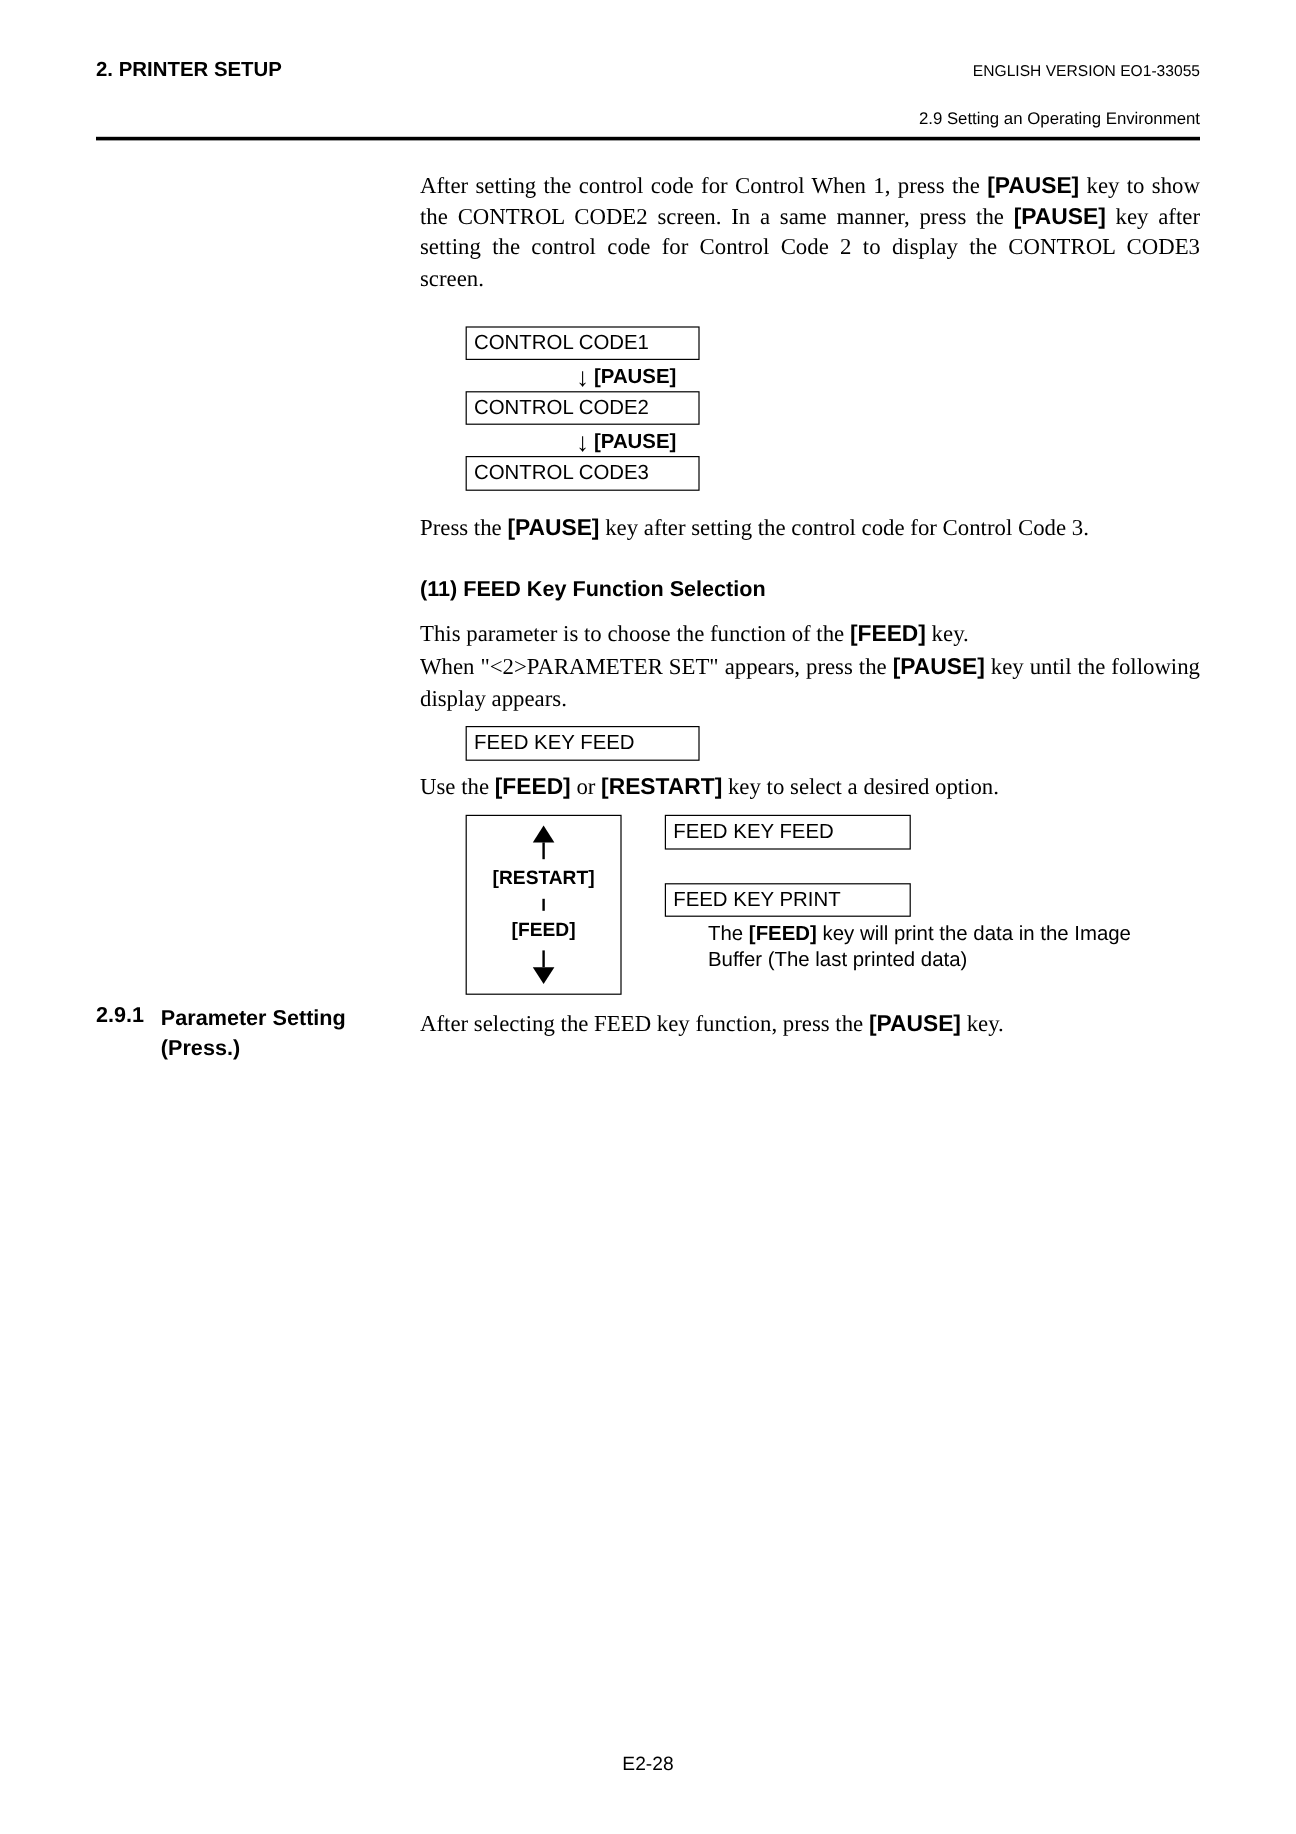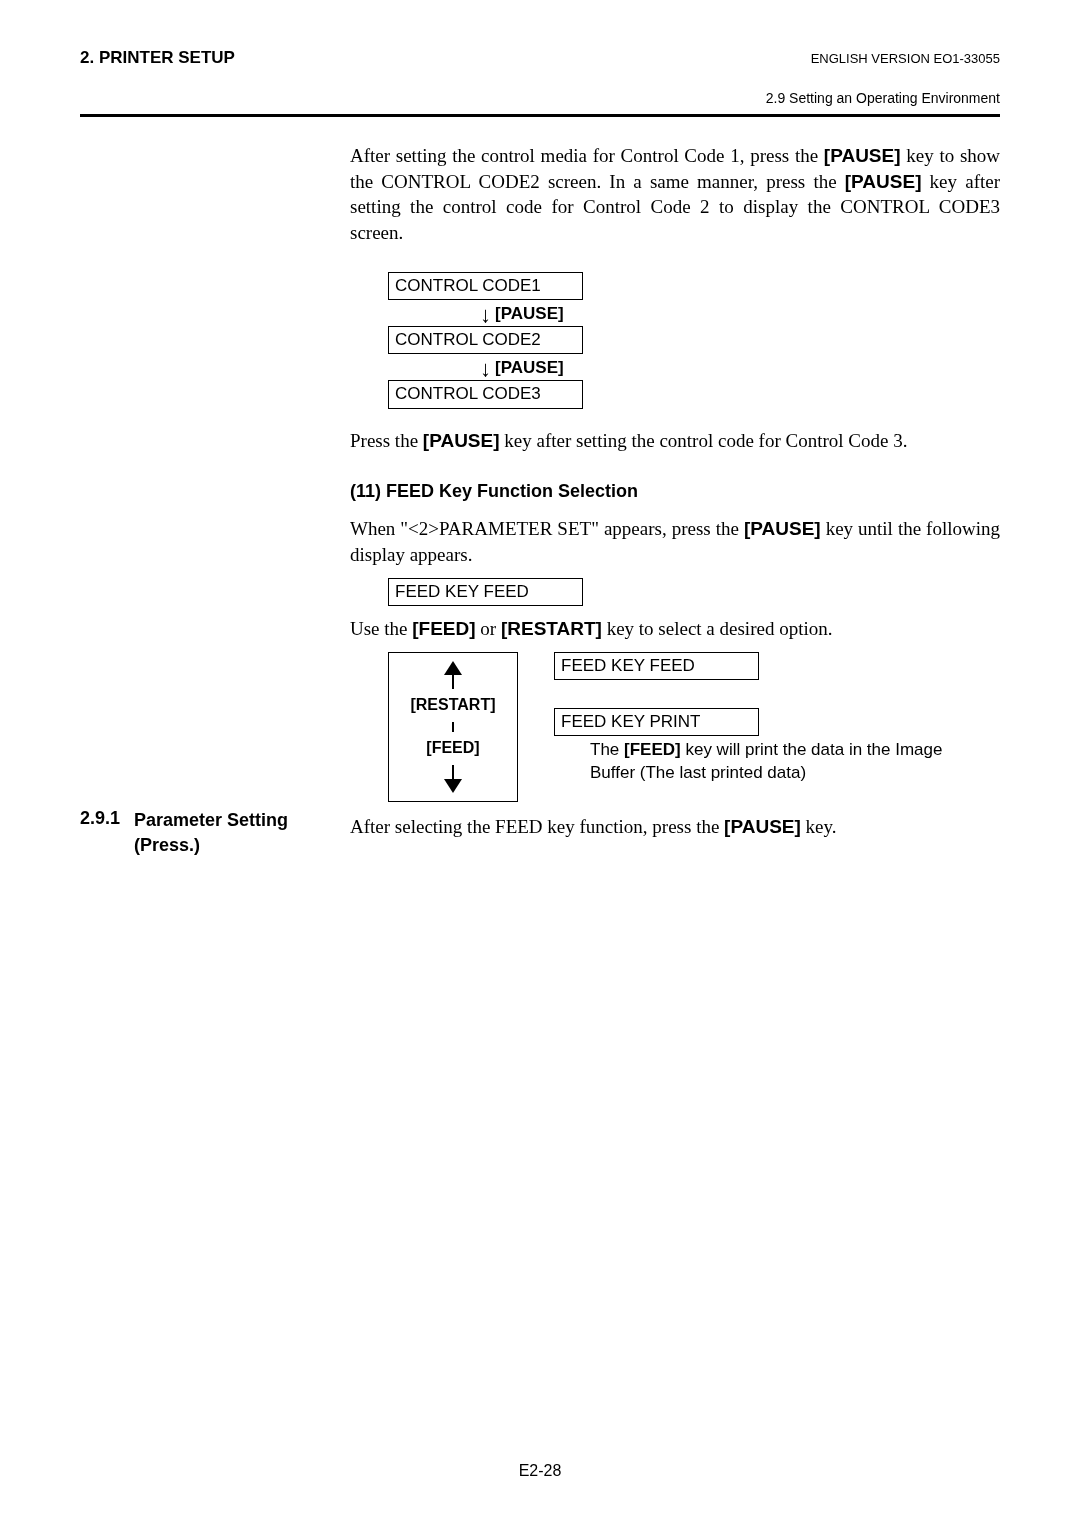--- a/index.html
+++ b/index.html
@@ -206,21 +206,21 @@
   <div class="content-row">
     <div class="left-col">
       <div style="display:flex; gap:14px;">
         <span class="section-no">2.9.1</span>
         <span class="section-title">Parameter Setting (Press.)</span>
       </div>
     </div>
 
     <div class="right-col">
       <p class="justify" style="margin-top:0;">
-        <span>After setting the control media for Control Code 1, press the </span><span class="key">[PAUSE]</span><span> key to show the CONTROL CODE2 screen.  In a same manner, press the </span><span class="key">[PAUSE]</span><span> key after setting the control code for Control Code 2 to display the CONTROL CODE3 screen.</span>
+        <span>After setting the control code for Control When 1, press the </span><span class="key">[PAUSE]</span><span> key to show the CONTROL CODE2 screen.  In a same manner, press the </span><span class="key">[PAUSE]</span><span> key after setting the control code for Control Code 2 to display the CONTROL CODE3 screen.</span>
       </p>
 
       <div class="flow-col">
         <div class="screen-box">CONTROL CODE1</div>
         <div class="pause-step">
           <span class="arrow-down">↓</span>
           <span>[PAUSE]</span>
         </div>
         <div class="screen-box">CONTROL CODE2</div>
         <div class="pause-step">
@@ -229,20 +229,23 @@
         </div>
         <div class="screen-box">CONTROL CODE3</div>
       </div>
 
       <p class="justify">
         <span>Press the </span><span class="key">[PAUSE]</span><span> key after setting the control code for Control Code 3.</span>
       </p>
 
       <div class="sub-section-title">(11)   FEED Key Function Selection</div>
 
+      <p class="justify" style="margin:2px 0;">
+        <span>This parameter is to choose the function of the </span><span class="key">[FEED]</span><span> key.</span>
+      </p>
       <p class="justify" style="margin:0;">
         <span>When "&lt;2&gt;PARAMETER SET" appears, press the </span><span class="key">[PAUSE]</span><span> key until the following display appears.</span>
       </p>
 
       <div class="solo-box">
         <div class="screen-box">FEED KEY   FEED</div>
       </div>
 
       <p class="justify" style="margin:6px 0;">
         <span>Use the </span><span class="key">[FEED]</span><span> or </span><span class="key">[RESTART]</span><span> key to select a desired option.</span>

